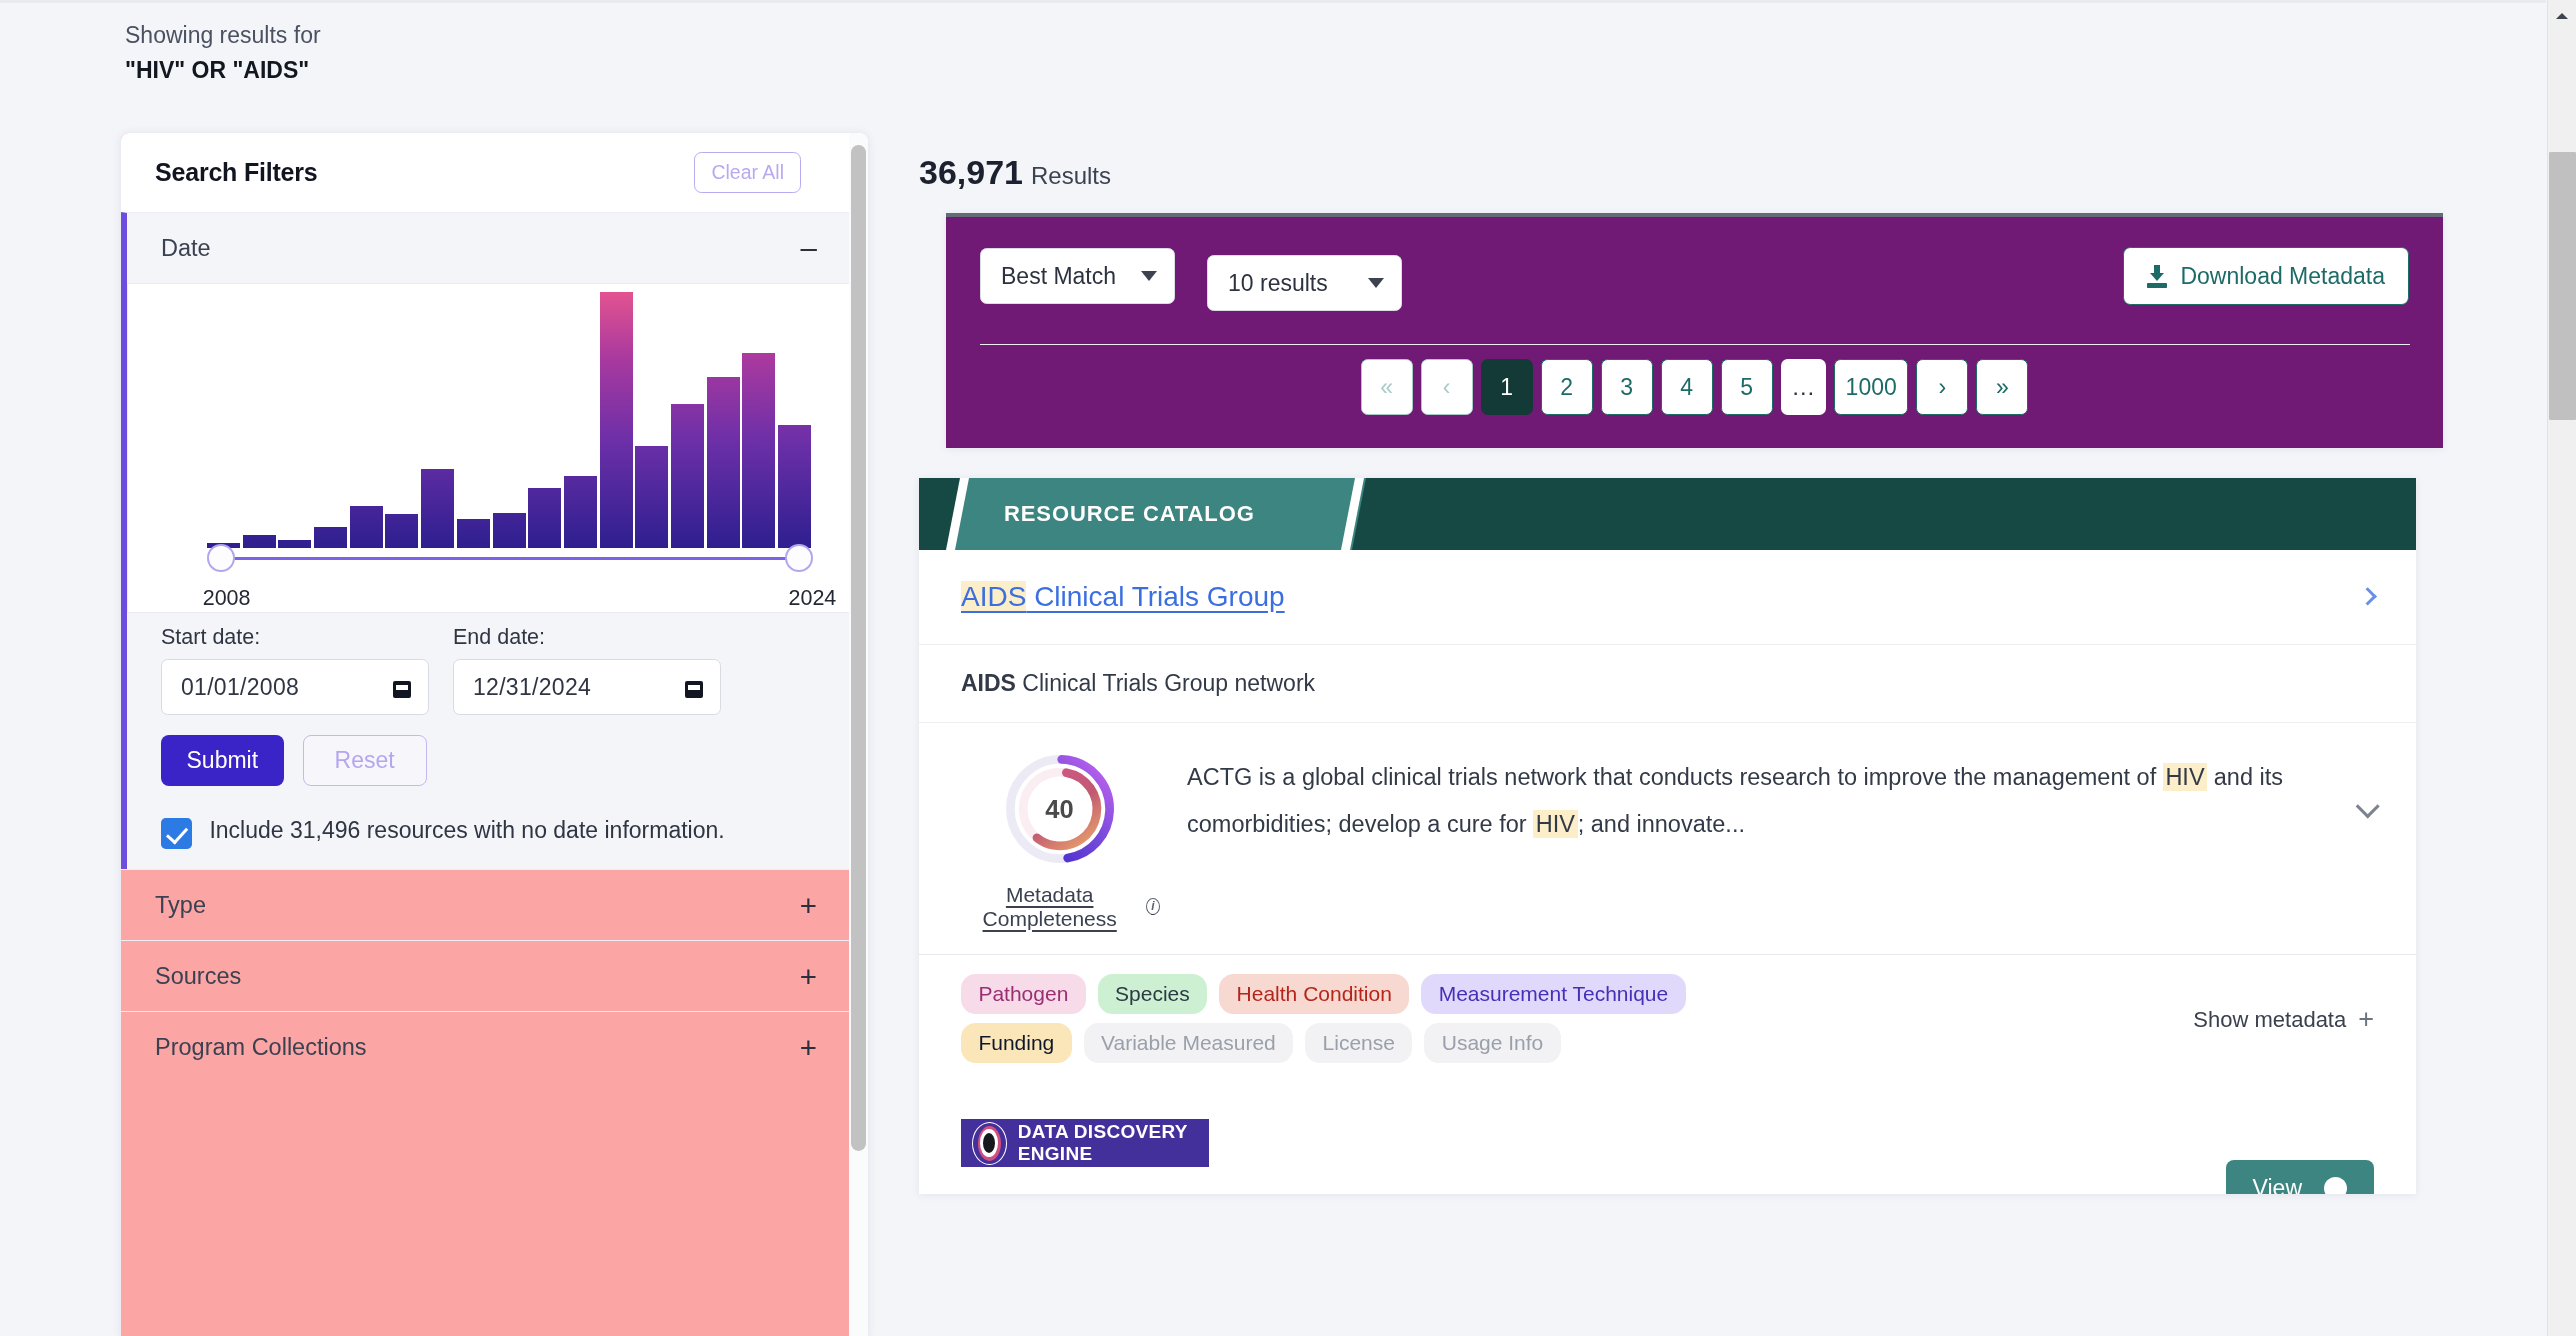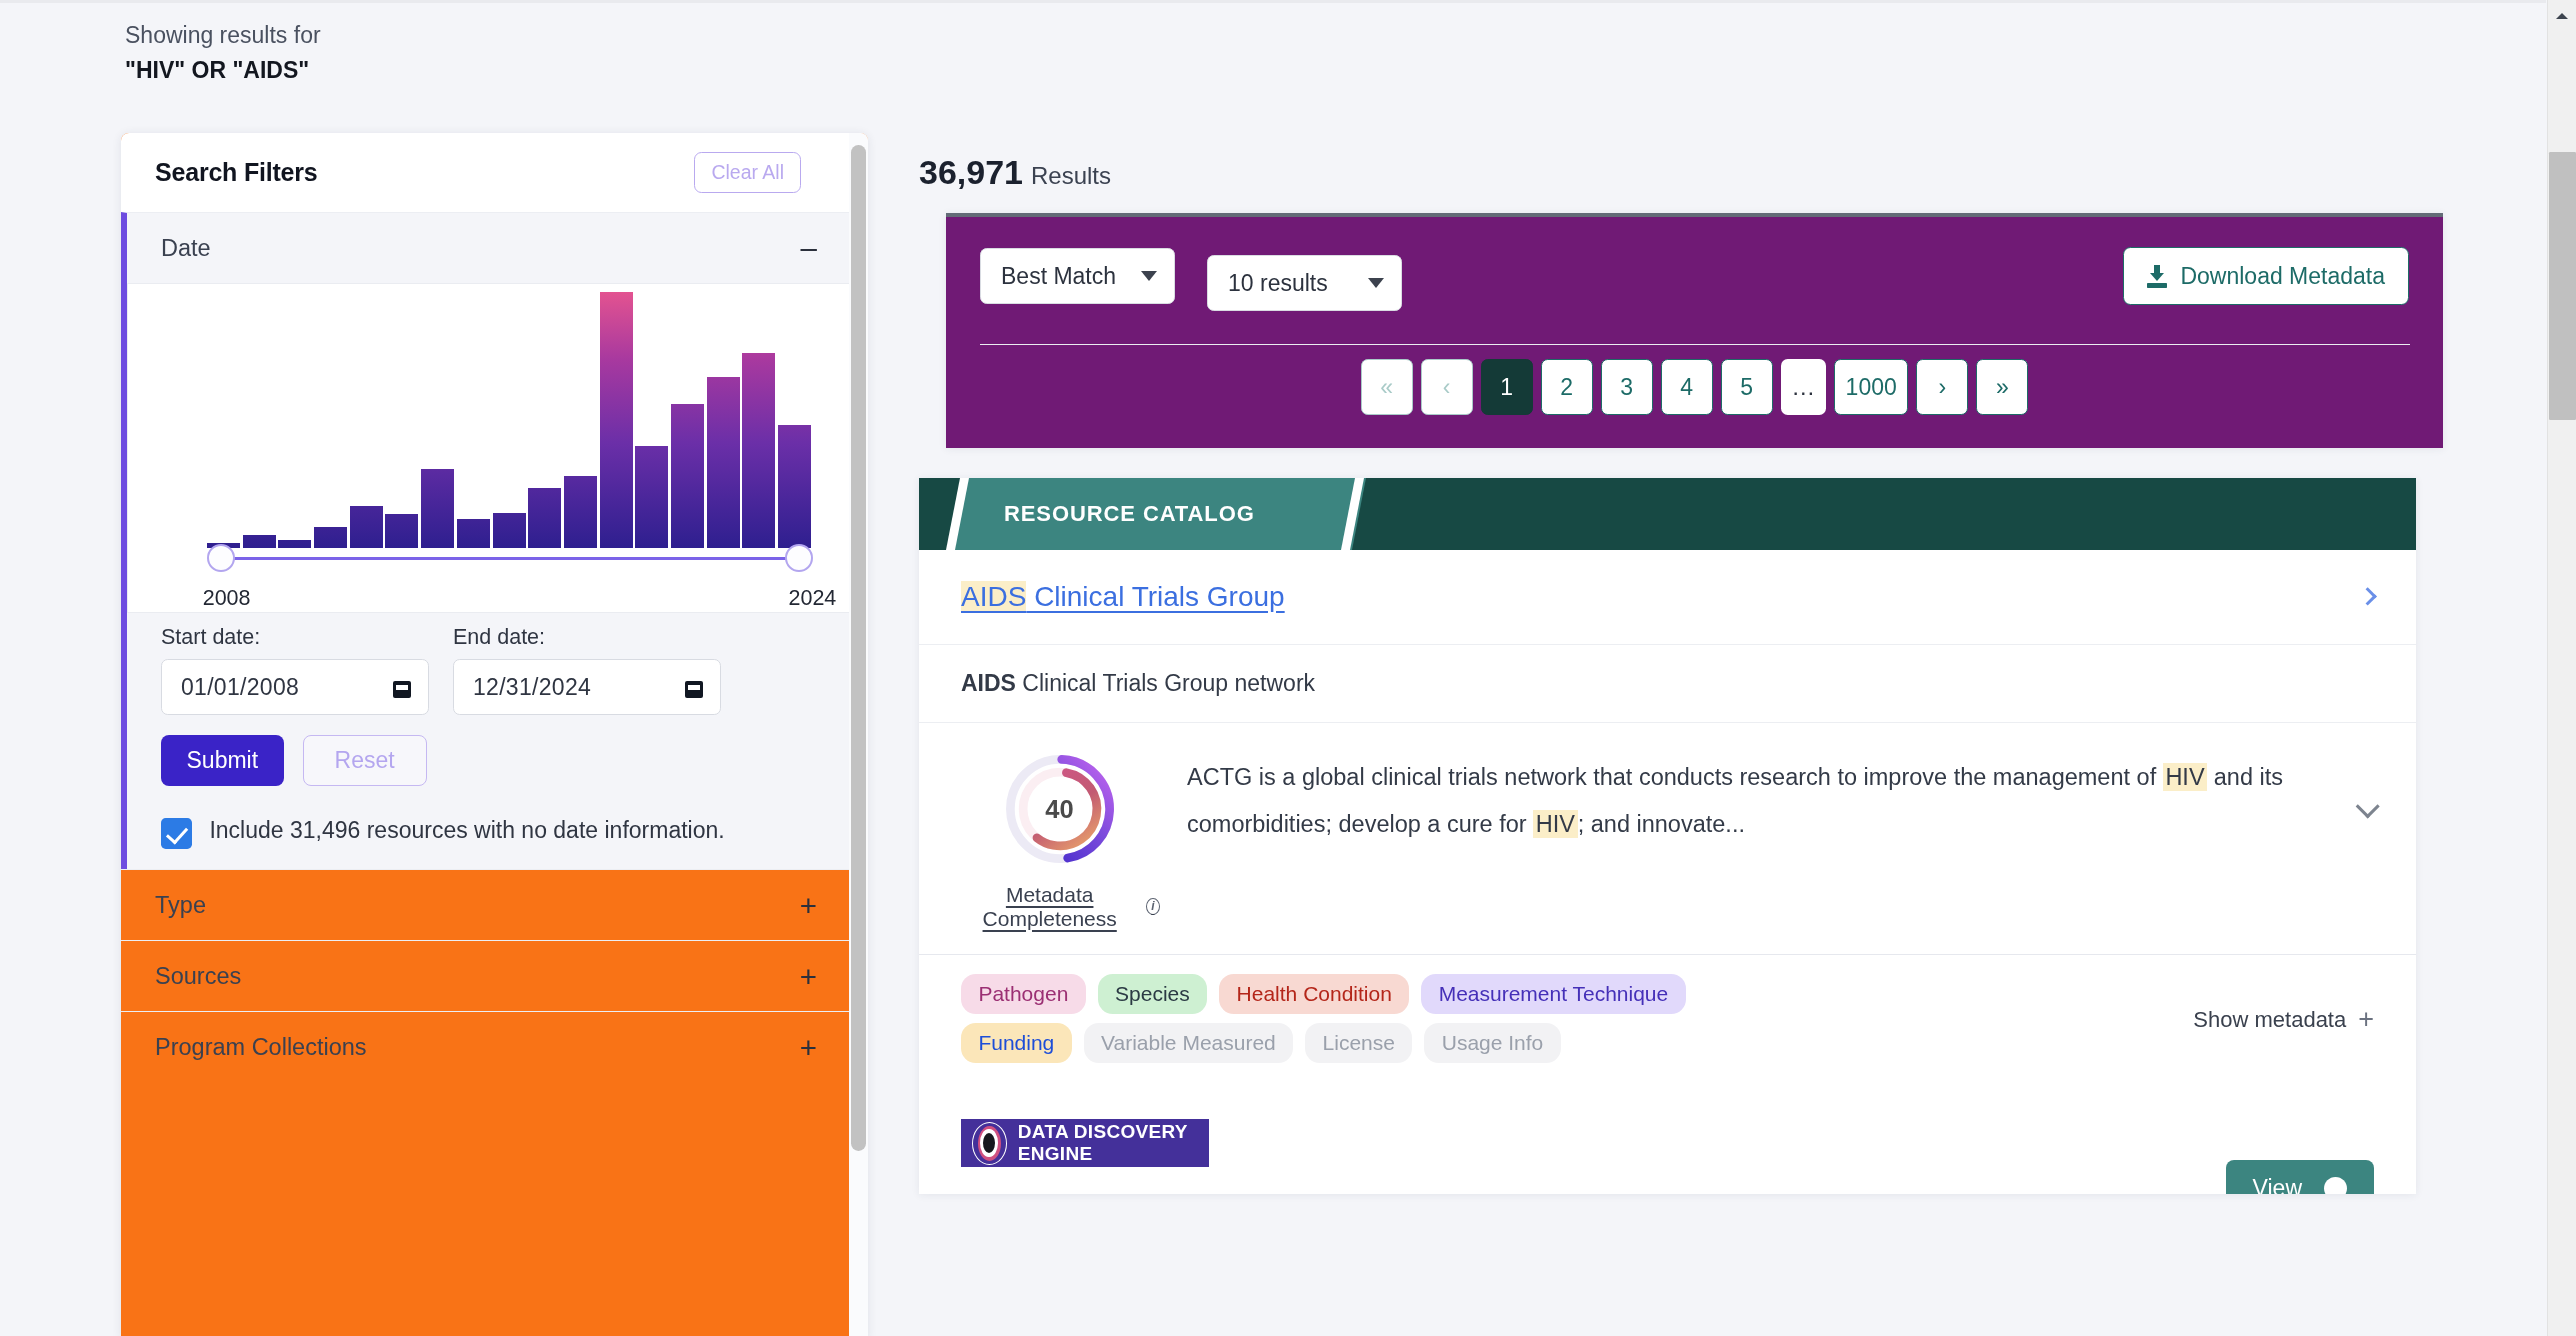--- a/index.html
+++ b/index.html
@@ -49,21 +49,21 @@
   }
   .showing-query {
     font-size: 23px; color: #131720; font-weight: 700; line-height: 1.35;
     margin-top: 4px;
   }
 
   
   #sidebar {
     position: absolute; left: 121px; top: 133px;
     width: 747px; height: 1204px;
-    background: #f97316;
+    background: #fca5a5;
     border-radius: 8px 8px 0 0;
     box-shadow: 0 1.3px 9.4px rgba(40,50,80,0.10);
     overflow: hidden;
   }
   #sidebar-scrollbar {
     position: absolute; right: 0; top: 0; width: 19px; height: 1204px;
     background: #fafbfd;
   }
   #sidebar-scroll-thumb {
     position: absolute; left: 2px; top: 12px; width: 14.8px; height: 1006px;
@@ -570,21 +570,21 @@
     </div>
 
     <div class="card-row-tags">
       <div class="tag-line" id="tag-line-1">
           <span class="tag" style="background: rgb(247, 219, 232); color: rgb(155, 47, 115);">Pathogen</span>
           <span class="tag" style="background: rgb(206, 240, 210); color: rgb(43, 58, 68);">Species</span>
           <span class="tag" style="background: rgb(248, 217, 210); color: rgb(180, 38, 26);">Health Condition</span>
           <span class="tag" style="background: rgb(225, 217, 251); color: rgb(69, 48, 184);">Measurement Technique</span>
         </div>
       <div class="tag-line" id="tag-line-2">
-          <span class="tag" style="background: rgb(251, 230, 185); color: #1d4ed8; text-align: right;">Funding</span>
+          <span class="tag" style="background: rgb(251, 230, 185); color: #0f172a; text-align: right;">Funding</span>
           <span class="tag" style="background: rgb(242, 242, 244); color: rgb(154, 160, 171);">Variable Measured</span>
           <span class="tag" style="background: rgb(242, 242, 244); color: rgb(154, 160, 171);">License</span>
           <span class="tag" style="background: rgb(242, 242, 244); color: rgb(154, 160, 171);">Usage Info</span>
         </div>
       <div class="show-meta">
         <span>Show metadata</span>
         <span class="plus-ico">+</span>
       </div>
     </div>
 

